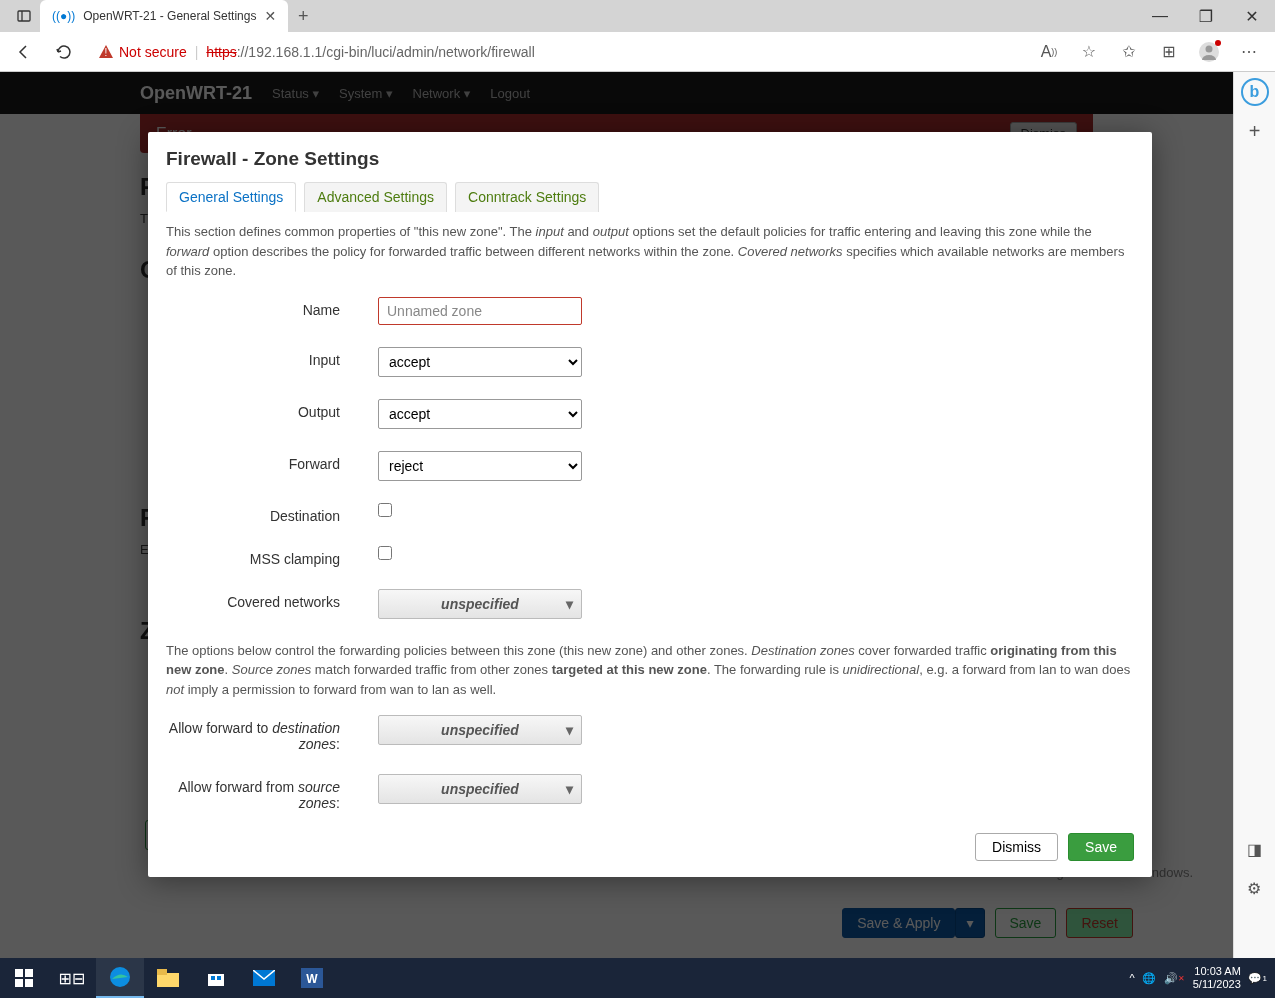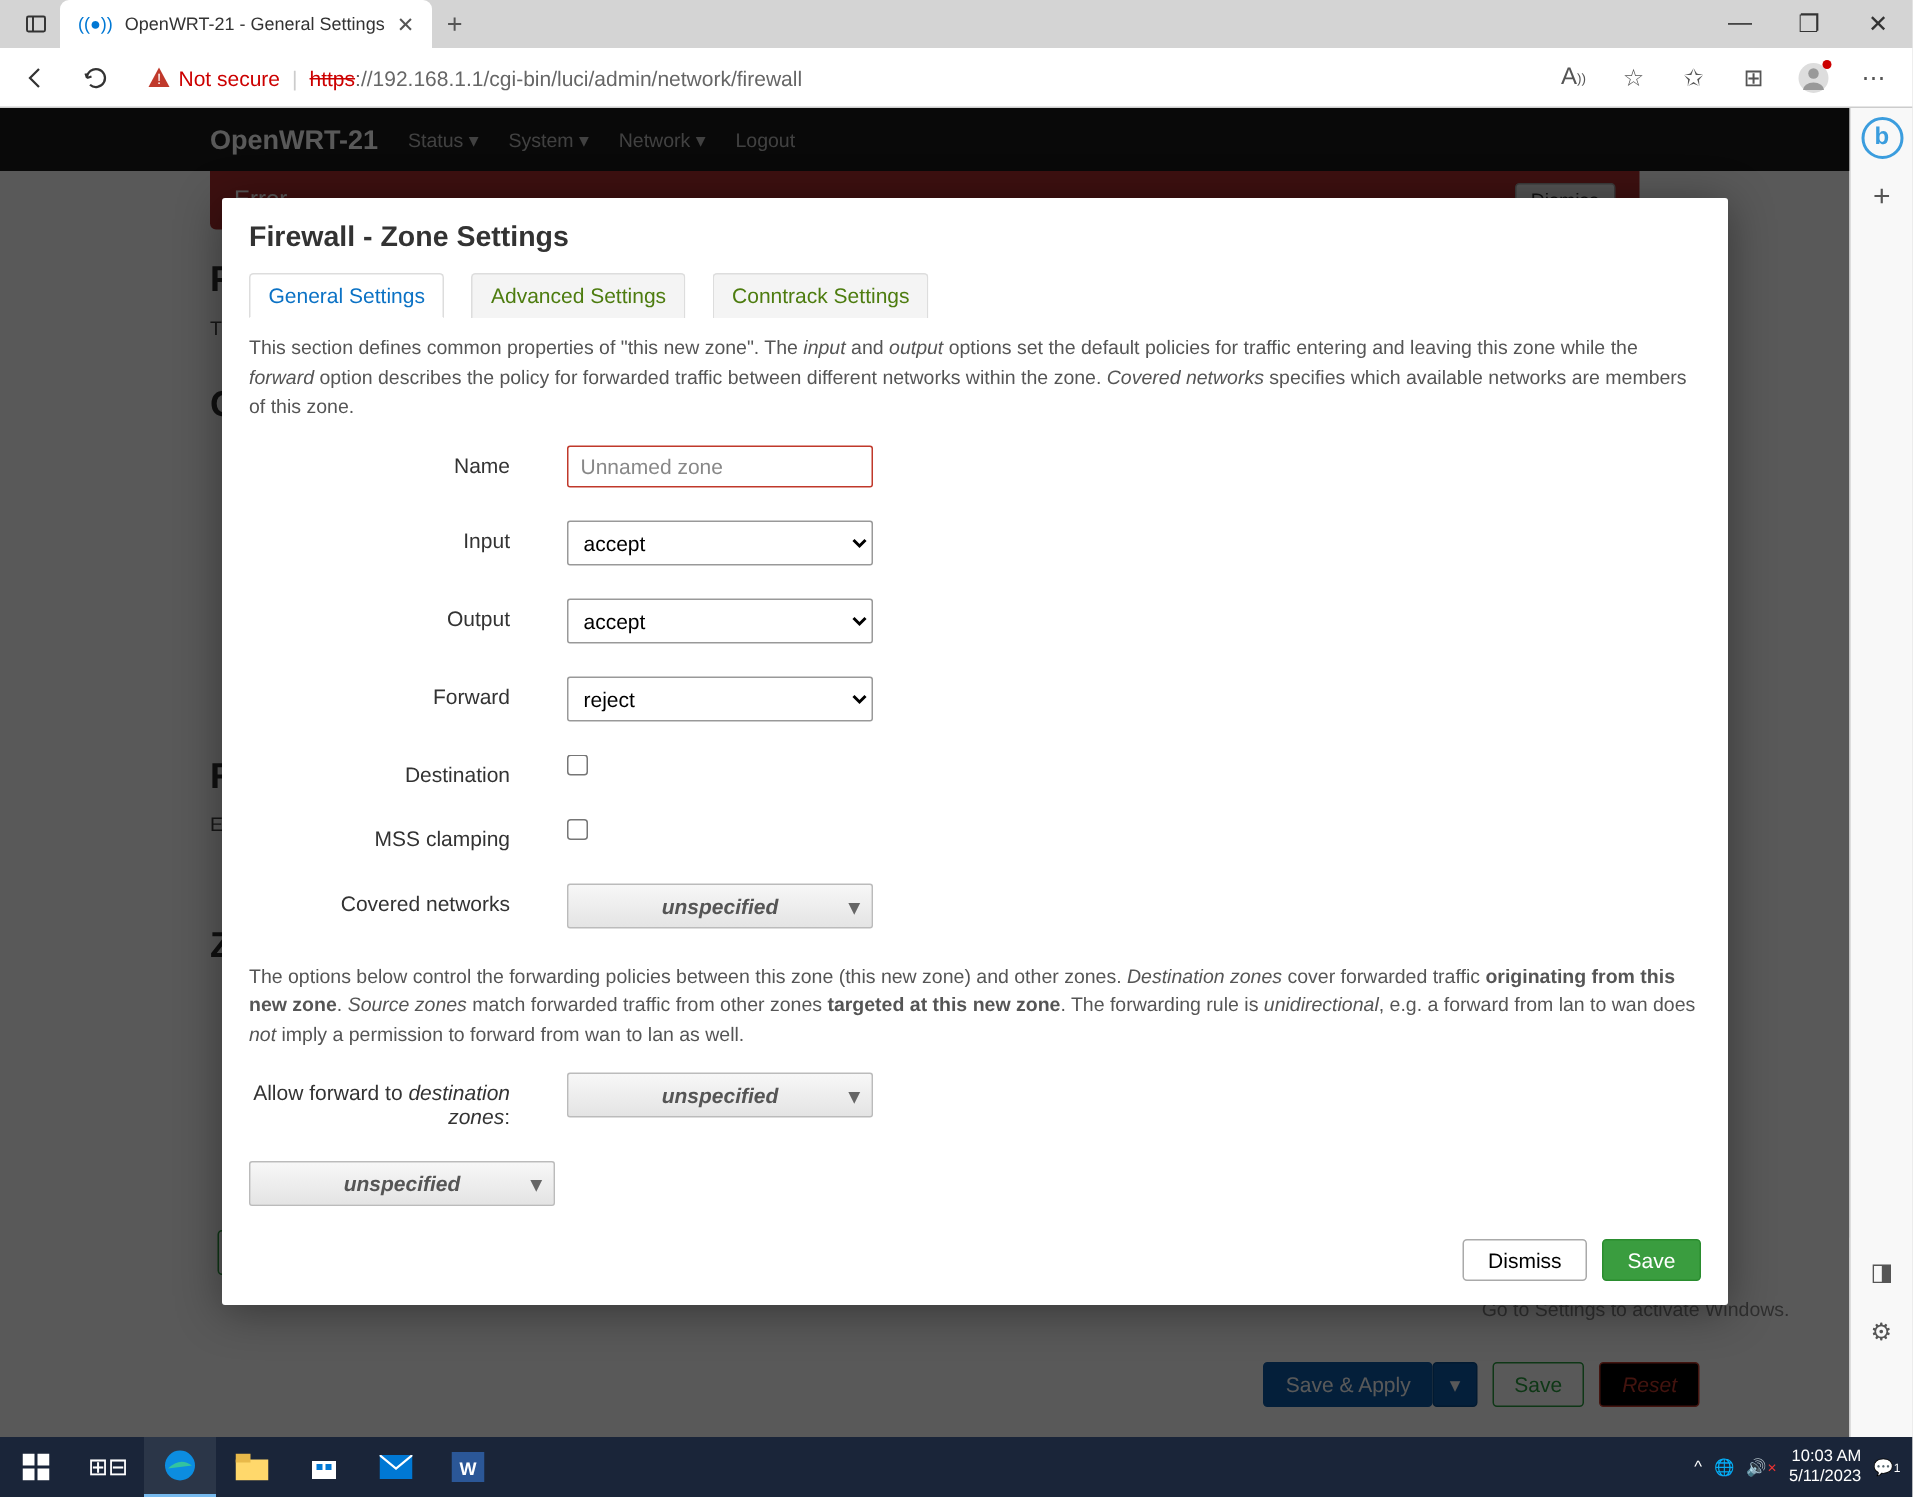--- a/index.html
+++ b/index.html
@@ -46,30 +46,30 @@
 .page-h1 { font-size: 24px; font-weight: bold; color: #333; margin: 10px 0; }
 .page-sub { font-size: 13px; color: #444; }
 
 .add-btn { position: absolute; left: 145px; bottom: 108px; background: #fff; border: 1px solid #2a9d3f; color: #2a9d3f; padding: 6px 18px; border-radius: 3px; font-size: 14px; }
 
 .footer-btns { position: absolute; right: 100px; bottom: 20px; display: flex; gap: 10px; }
 .btn { padding: 6px 14px; border-radius: 3px; font-size: 14px; border: 1px solid; }
 .btn-primary { background: #0d5aa7; color: #fff; border-color: #0d5aa7; }
 .btn-caret { background: #0d5aa7; color: #fff; border-color: #084a8c; padding: 6px 10px; border-left: 1px solid #084a8c; }
 .btn-save2 { background: #fff; color: #2a9d3f; border-color: #2a9d3f; }
-.btn-reset { background: #000000; color: #c0392b; border-color: #c0392b; font-style: italic; }
+.btn-reset { background: #86efac; color: #c0392b; border-color: #c0392b; }
 
 .watermark { position: absolute; right: 40px; bottom: 78px; color: #888; text-align: left; }
 .watermark .wm-title { font-size: 20px; color: #8a8a8a; }
 .watermark .wm-sub { font-size: 13px; color: #888; }
 
 
 .modal { position: absolute; left: 148px; top: 132px; width: 1004px; background: #fff; border-radius: 2px; box-shadow: 0 4px 30px rgba(0,0,0,0.4); padding: 16px 18px; z-index: 100; }
 .modal h2 { font-size: 19px; font-weight: bold; color: #333; margin-bottom: 12px; }
-.modal-tabs { display: flex; gap: 18px; margin-bottom: 10px; }
+.modal-tabs { display: flex; gap: 8px; margin-bottom: 10px; }
 .mtab { padding: 6px 12px; font-size: 14px; color: #4d7c0f; border: 1px solid #ddd; border-bottom: none; background: #f4f4f4; border-radius: 3px 3px 0 0; cursor: pointer; }
 .mtab.active { color: #0b72c5; background: #fff; border-bottom: 1px solid #fff; }
 .modal-desc { font-size: 13px; color: #555; line-height: 1.5; margin-bottom: 16px; }
 .modal-desc em { font-style: italic; }
 
 .form-row { display: flex; align-items: flex-start; margin-bottom: 22px; gap: 18px; }
 .form-label { width: 194px; text-align: right; padding-right: 20px; font-size: 14px; color: #333; padding-top: 5px; }
 .form-label em { font-style: italic; }
 .form-ctrl { width: 204px; }
 .text-input { width: 100%; padding: 5px 8px; border: 1px solid #c0392b; border-radius: 2px; font-size: 14px; }
@@ -256,20 +256,21 @@
     <span>The options below control the forwarding policies between this zone (this new zone) and other zones. </span><em>Destination zones</em><span> cover forwarded traffic </span><b>originating from this new zone</b><span>. </span><em>Source zones</em><span> match forwarded traffic from other zones </span><b>targeted at this new zone</b><span>. The forwarding rule is </span><em>unidirectional</em><span>, e.g. a forward from lan to wan does </span><em>not</em><span> imply a permission to forward from wan to lan as well.</span>
   </p>
 
   <div class="form-row">
     <div class="form-label"><span>Allow forward to </span><em>destination zones</em>:</div>
     <div class="form-ctrl">
         <div class="dropdown">unspecified</div>
       </div>
   </div>
   <div class="form-row">
+    <div class="form-label"><span>Allow forward from </span><em>source zones</em>:</div>
     <div class="form-ctrl">
         <div class="dropdown">unspecified</div>
       </div>
   </div>
 
   <div class="modal-footer">
     <button class="mbtn">Dismiss</button>
     <button class="mbtn mbtn-save">Save</button>
   </div>
 </div>

